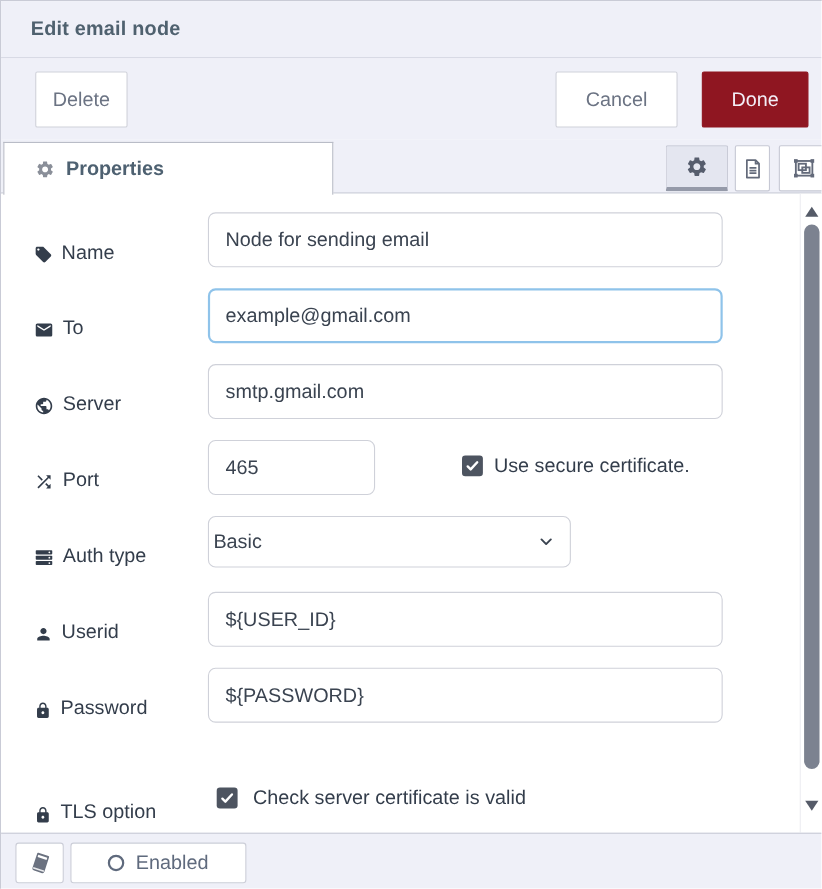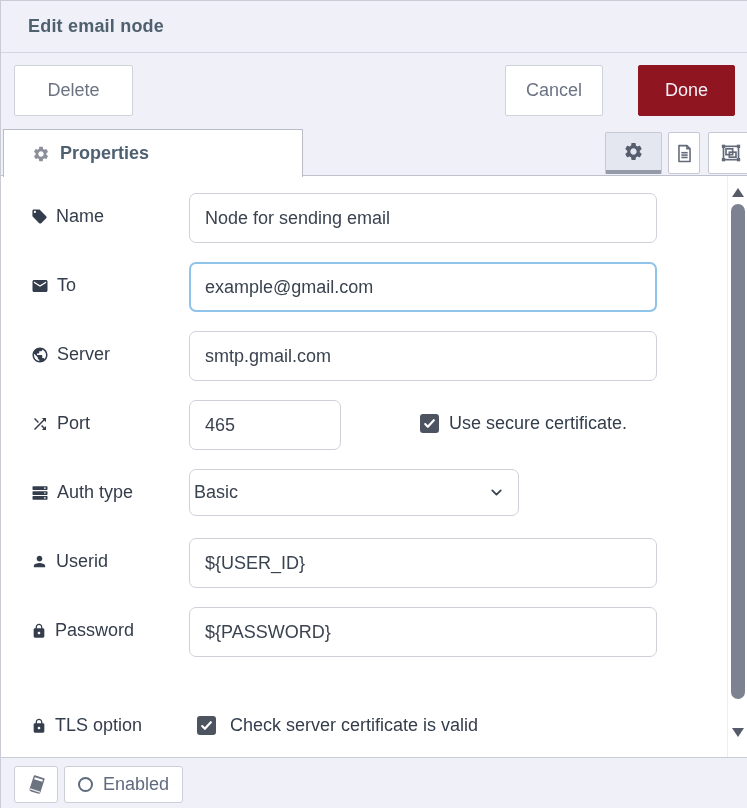--- a/index.html
+++ b/index.html
@@ -22,22 +22,22 @@
   .btnbar {
     position:absolute; left:1px; top:53px; right:0; height:74px;
     background:#eff0f8;
   }
   .btn {
     position:absolute; top:12px; height:51px;
     background:#ffffff; border:1px solid #d0d2da; border-radius:2px;
     font-size:18px; color:#6b7383; font-family:inherit;
     display:flex; align-items:center; justify-content:center; cursor:pointer;
   }
-  .btn-delete { left:13px; width:119px; }
-  .btn-cancel { left:504px; width:98px; }
+  .btn-delete { left:31px; width:84px; }
+  .btn-cancel { left:504px; width:111px; }
   .btn-done {
     left:637px; width:97px;
     background:#8f1621; border-color:#8f1621; color:#f3eef7;
   }
 
   
   .tabrow {
     position:absolute; left:1px; top:127px; right:0; height:49px;
     background:#eff0f8; border-bottom:1px solid #bfc2cd;
   }
@@ -62,21 +62,21 @@
   .ib-obj  { left:707px; width:45px; }
 
   
   .formarea {
     position:absolute; left:1px; top:176px; right:0; height:581px;
     background:#ffffff; overflow:hidden;
   }
   .form-row { position:absolute; left:0; width:726px; height:47px; }
   .field-label {
     position:absolute; left:30px; top:0; height:47px;
-    display:flex; align-items:center; gap:8px;
+    display:flex; align-items:flex-end; gap:8px;
     font-size:18px; color:#333d4b;
   }
   .field-label svg { flex:0 0 auto; }
   .field-input {
     position:absolute; left:188px; top:0; width:468px; height:50px;
     border:1px solid #cfd1d9; border-radius:7px; background:#fff;
     font-family:inherit; font-size:18px; color:#3a4350; padding:0 15px;
     outline:none;
   }
   .field-input.focused { border:2px solid #8fc3ea; padding:0 14px; }
@@ -117,21 +117,21 @@
     position:absolute; left:1px; top:757px; right:0; height:51px;
     background:#eff0f8; border-top:1px solid #c9cbd6;
   }
   .fbtn {
     position:absolute; top:8px; height:37px;
     background:#ffffff; border:1px solid #ccced8; border-radius:3px;
     display:flex; align-items:center; justify-content:center; gap:10px;
     color:#5f6a7d; font-size:18px; cursor:pointer;
   }
   .fbtn-book { left:13px; width:44px; }
-  .fbtn-enabled { left:63px; width:119px; }
+  .fbtn-enabled { left:63px; width:160px; }
   .status-circle {
     width:15px; height:15px; border:2px solid #5f6a7d; border-radius:50%;
     display:inline-block;
   }
 </style>
 </head>
 <body>
 
 <div id="app">
 

